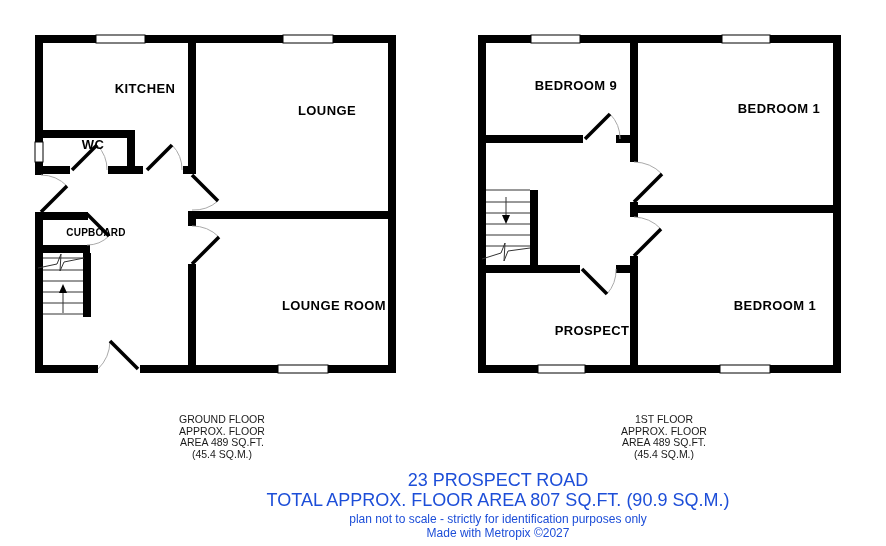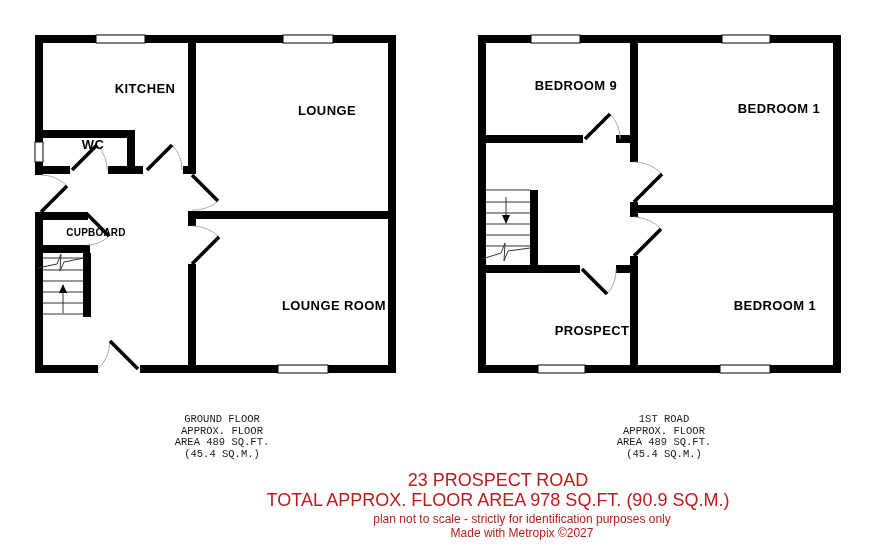--- a/index.html
+++ b/index.html
@@ -8,28 +8,28 @@
     background:#ffffff; font-family:"Liberation Sans", sans-serif; color:#000;
   }
   #plan-svg { position:absolute; left:0; top:0; }
   .room-label {
     position:absolute; transform:translate(-50%,-50%);
     font-size:13px; font-weight:bold; letter-spacing:.4px; white-space:nowrap;margin-left:32px;
   }
   .room-label.small { font-size:10px; letter-spacing:.2px; }
   .caption {
     position:absolute; transform:translateX(-50%); text-align:center;
-    font-size:10.5px; line-height:11.5px; color:#1a1a1a; white-space:nowrap;font-family:Liberation Mono, monospace;
+    font-size:10.5px; line-height:11.5px; color:#1a1a1a; white-space:nowrap;
   }
   .footer-line {
     position:absolute; transform:translateX(-50%);
-    white-space:nowrap; color:#b91c1c; text-align:left;
+    white-space:nowrap; color:#1d4ed8; text-align:left;
   }
   .footer-big { font-size:18px; }
-  .footer-small { font-size:12px;margin-left:24px; }
+  .footer-small { font-size:12px; }
 </style>
 </head>
 <body>
 
 <svg id="plan-svg" width="886" height="546" viewBox="0 0 886 546" xmlns="http://www.w3.org/2000/svg">
 
   <g>
     <g fill="#000">
       <rect x="35" y="35" width="361" height="8"></rect>
       <rect x="35" y="35" width="8" height="338"></rect>
@@ -177,22 +177,22 @@
 <div class="room-label" style="left:743px; top:305px">BEDROOM 1</div>
 <div class="room-label" style="left:560px; top:330px">PROSPECT</div>
 
 <div class="caption" style="left:222px; top:414px">
   <div>GROUND FLOOR</div>
   <div>APPROX. FLOOR</div>
   <div>AREA 489 SQ.FT.</div>
   <div>(45.4 SQ.M.)</div>
 </div>
 <div class="caption" style="left:664px; top:414px">
-  <div>1ST ROAD</div>
+  <div>1ST FLOOR</div>
   <div>APPROX. FLOOR</div>
   <div>AREA 489 SQ.FT.</div>
   <div>(45.4 SQ.M.)</div>
 </div>
 
 <div class="footer-line footer-big" style="left:498px; top:470px">23 PROSPECT ROAD</div>
-<div class="footer-line footer-big" style="left:498px; top:490px">TOTAL APPROX. FLOOR AREA 978 SQ.FT. (90.9 SQ.M.)</div>
+<div class="footer-line footer-big" style="left:498px; top:490px">TOTAL APPROX. FLOOR AREA 807 SQ.FT. (90.9 SQ.M.)</div>
 <div class="footer-line footer-small" style="left:498px; top:512px">plan not to scale - strictly for identification purposes only</div>
 <div class="footer-line footer-small" style="left:498px; top:526px">Made with Metropix ©2027</div>
 
 </body></html>

